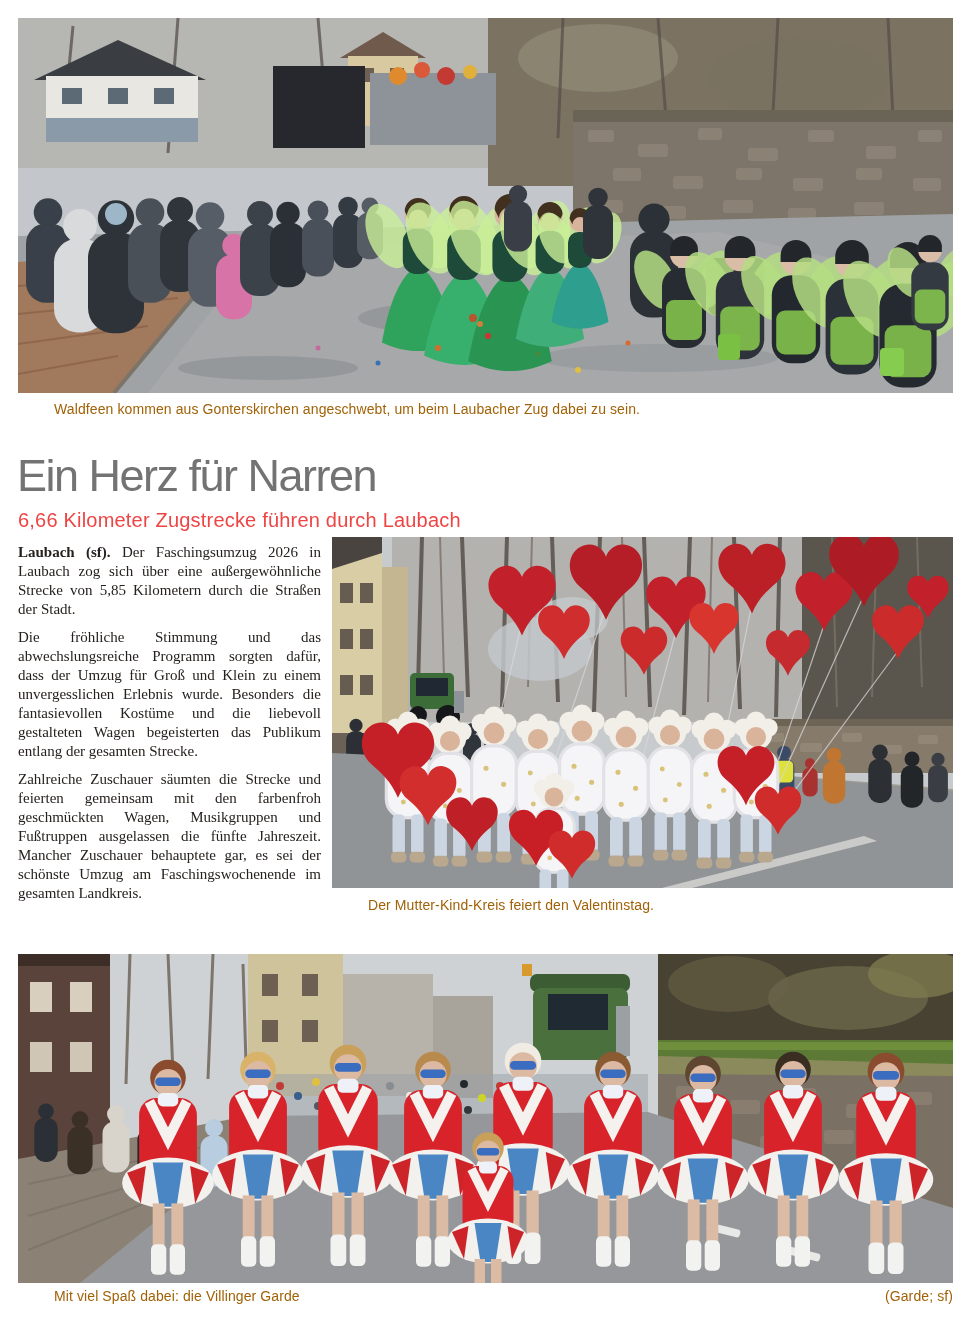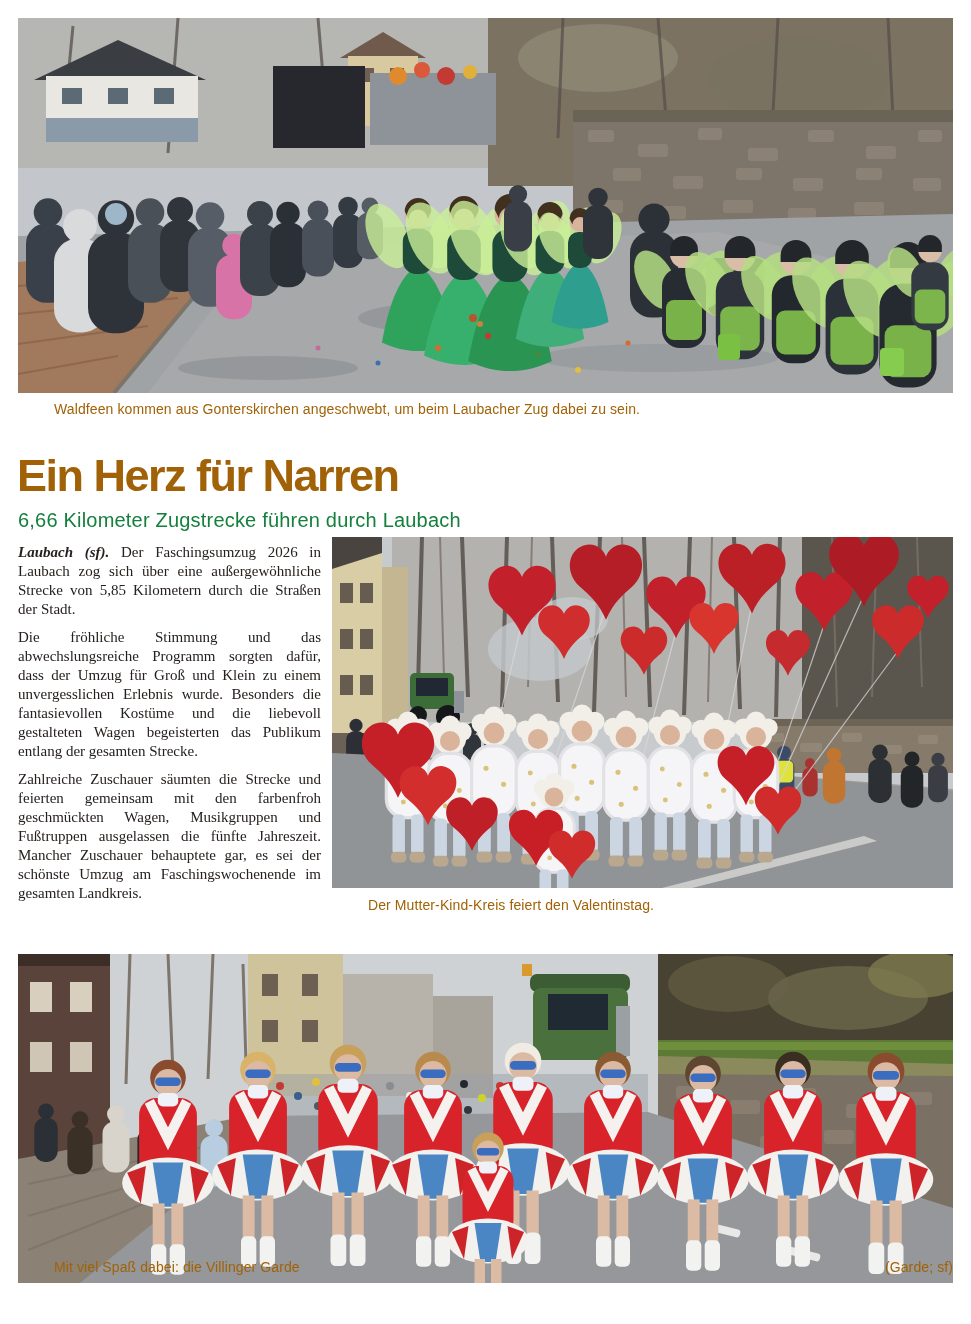--- a/index.html
+++ b/index.html
@@ -1,27 +1,27 @@
 <!DOCTYPE html>
 <html lang="de"><head>
 <meta charset="utf-8">
 <style>
   html,body{margin:0;padding:0;background:#ffffff;}
   .page{position:relative;width:971px;height:1324px;background:#ffffff;overflow:hidden;
         font-family:"Liberation Sans",sans-serif;color:#222;}
   .photo{position:absolute;overflow:hidden;background:#c8ccd0;}
   .photo svg{display:block;width:100%;height:100%;}
   .caption{position:absolute;font-size:14px;line-height:17px;color:#a16207;letter-spacing:.1px;margin-left:36px;}
-  .headline{position:absolute;font-weight:bold;font-size:45px;line-height:48px;
-            letter-spacing:-1.5px;color:#a16207;white-space:nowrap;}
-  .subhead{position:absolute;font-size:20px;line-height:24px;color:#15803d;letter-spacing:.2px;}
+  .headline{position:absolute;font-weight:normal;font-size:45px;line-height:48px;
+            letter-spacing:-1.5px;color:#737373;white-space:nowrap;}
+  .subhead{position:absolute;font-size:20px;line-height:24px;color:#ef4444;letter-spacing:.2px;}
   .body-col{position:absolute;width:303px;font-family:"Liberation Serif",serif;
             font-size:15px;line-height:19px;text-align:justify;color:#26211e;hyphens:auto;}
   .body-col p{margin:0 0 9px 0;}
-  .dateline{font-weight:bold;font-style:italic;}
+  .dateline{font-weight:bold;}
   .credit-row{position:absolute;display:flex;justify-content:space-between;align-items:baseline;}
 </style>
 </head>
 <body>
 
 <div class="page">
 
   <div class="photo" style="left:18px;top:18px;width:935px;height:375px;">
     <svg viewBox="0 0 935 375" preserveAspectRatio="none" role="img">
       <defs>
@@ -489,18 +489,18 @@
         <use href="#p3-dancer" transform="translate(505,198) scale(1.75)" fill="#f0ece4"></use>
         <use href="#p3-dancer" transform="translate(595,204) scale(1.7)" fill="#8a5a32"></use>
         <use href="#p3-dancer" transform="translate(685,208) scale(1.7)" fill="#5f4630"></use>
         <use href="#p3-dancer" transform="translate(775,204) scale(1.7)" fill="#3a2d22"></use>
         <use href="#p3-dancer" transform="translate(868,208) scale(1.75)" fill="#8a4b2e"></use>
         <use href="#p3-dancer" transform="translate(470,272) scale(1.5)" fill="#c9a05a"></use>
       </g>
     </svg>
   </div>
 
-  <div class="credit-row" style="left:18px;top:1259px;width:935px;gap:44px;">
+  <div class="credit-row" style="left:18px;top:1288px;width:935px;gap:44px;">
     <span class="caption" style="position:static;">Mit viel Spaß dabei: die Villinger Garde</span>
     <span class="caption" style="position:static;">(Garde; sf)</span>
   </div>
 
 </div>
 
 </body></html>

